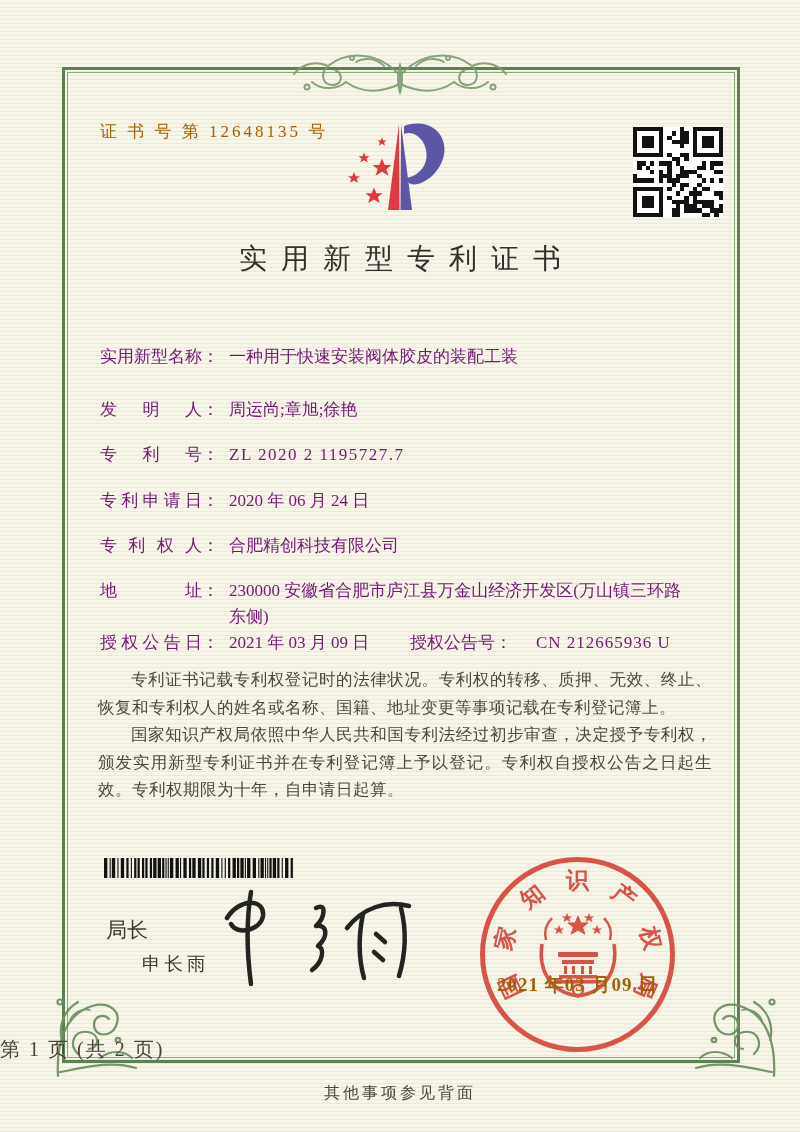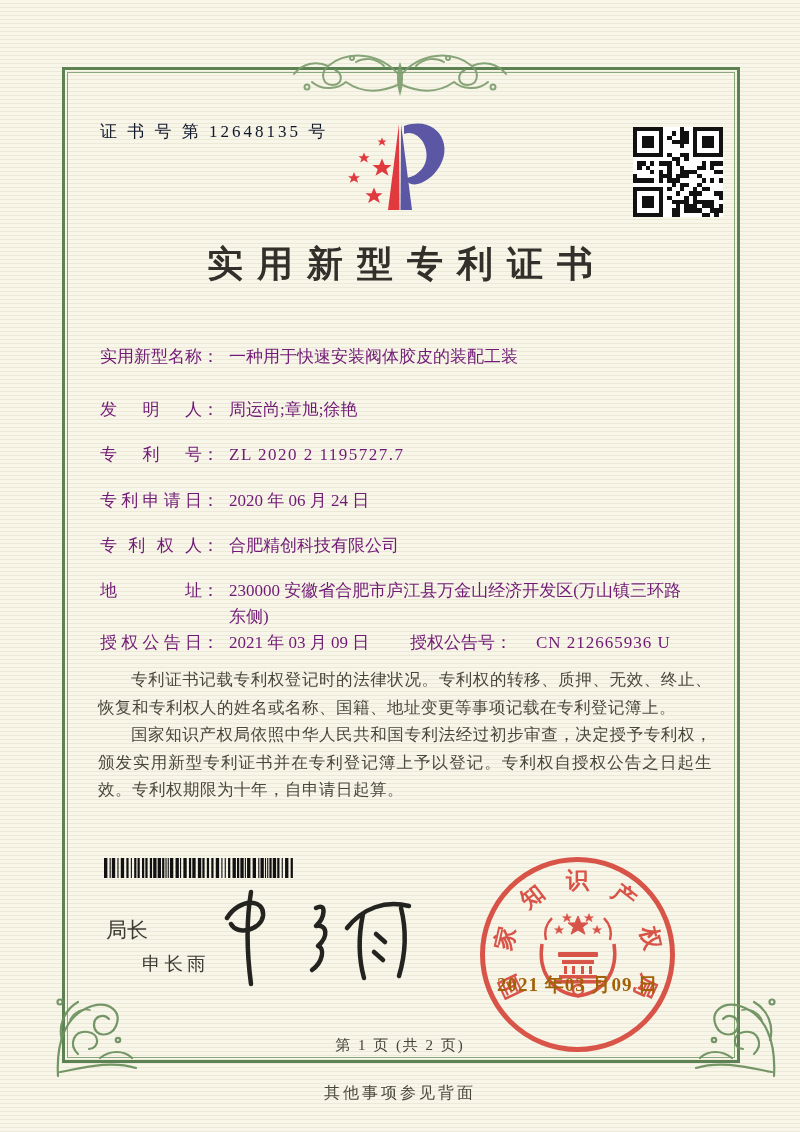--- a/index.html
+++ b/index.html
@@ -7,23 +7,23 @@
        font-family:"Liberation Serif","DejaVu Serif",serif;
        background-color:#f8f5e9;
        background-image:repeating-linear-gradient(0deg, rgba(190,184,150,.20) 0 1px, rgba(0,0,0,0) 1px 4px);
        color:#3b3a33;}
   .abs{position:absolute;}
 
   
   .frame{left:62px;top:67px;width:678px;height:996px;border:3px solid #5c8152;box-sizing:border-box;}
   .frame::after{content:"";position:absolute;inset:2px;border:1px solid #8aa87c;}
 
-  .cert-no{left:100px;top:120px;font-size:17px;letter-spacing:3px;color:#0f172a;}
-
-  .title{left:0;right:0;top:240px;text-align:center;font-size:36px;font-weight:700;
+  .cert-no{left:100px;top:120px;font-size:17px;letter-spacing:3px;color:#a16207;}
+
+  .title{left:0;right:0;top:240px;text-align:center;font-size:28px;font-weight:400;
          letter-spacing:14px;padding-left:14px;color:#31302a;}
 
   .row{left:100px;font-size:17px;line-height:26px;color:#701a75;}
   .flabel{display:inline-block;width:102px;text-align:justify;text-align-last:justify;vertical-align:top;}
   .fcolon{vertical-align:top;}
   .fvalue{display:inline-block;margin-left:10px;vertical-align:top;}
   .addr-val{width:452px;}
   .pair2{position:absolute;left:310px;top:0;white-space:nowrap;}
 
   .paras{left:98px;top:666px;width:614px;font-size:16.5px;line-height:27.5px;
@@ -44,21 +44,21 @@
   .sc1{transform:rotate(-77deg)  translateY(-74px);}
   .sc2{transform:rotate(-38deg)  translateY(-74px);}
   .sc3{transform:rotate(0deg)    translateY(-74px);}
   .sc4{transform:rotate(38deg)   translateY(-74px);}
   .sc5{transform:rotate(77deg)   translateY(-74px);}
   .sc6{transform:rotate(115deg)  translateY(-74px);}
   .emblem{position:absolute;left:50%;top:50%;transform:translate(-50%,-52%);}
   .seal-date{left:470px;top:972px;width:215px;text-align:center;font-size:19px;
              font-weight:700;color:#a16207;letter-spacing:1px;z-index:5;}
 
-  .page-info{left:0;right:0;top:1036px;text-align:center;font-size:15px;color:#45443b;letter-spacing:2px;}
+  .page-info{left:0;right:0;top:1036px;font-size:20px;color:#45443b;letter-spacing:2px;}
   .back-note{left:0;right:0;top:1083px;text-align:center;font-size:16px;color:#4a483d;letter-spacing:3px;}
 
   .orn-top{left:288px;top:42px;}
   .orn-bl{left:48px;top:980px;}
   .orn-br{left:688px;top:980px;transform:scaleX(-1);}
 
   .logo-box{left:330px;top:112px;}
   .qr-box{left:633px;top:127px;width:90px;height:90px;}
 </style>
 </head>

